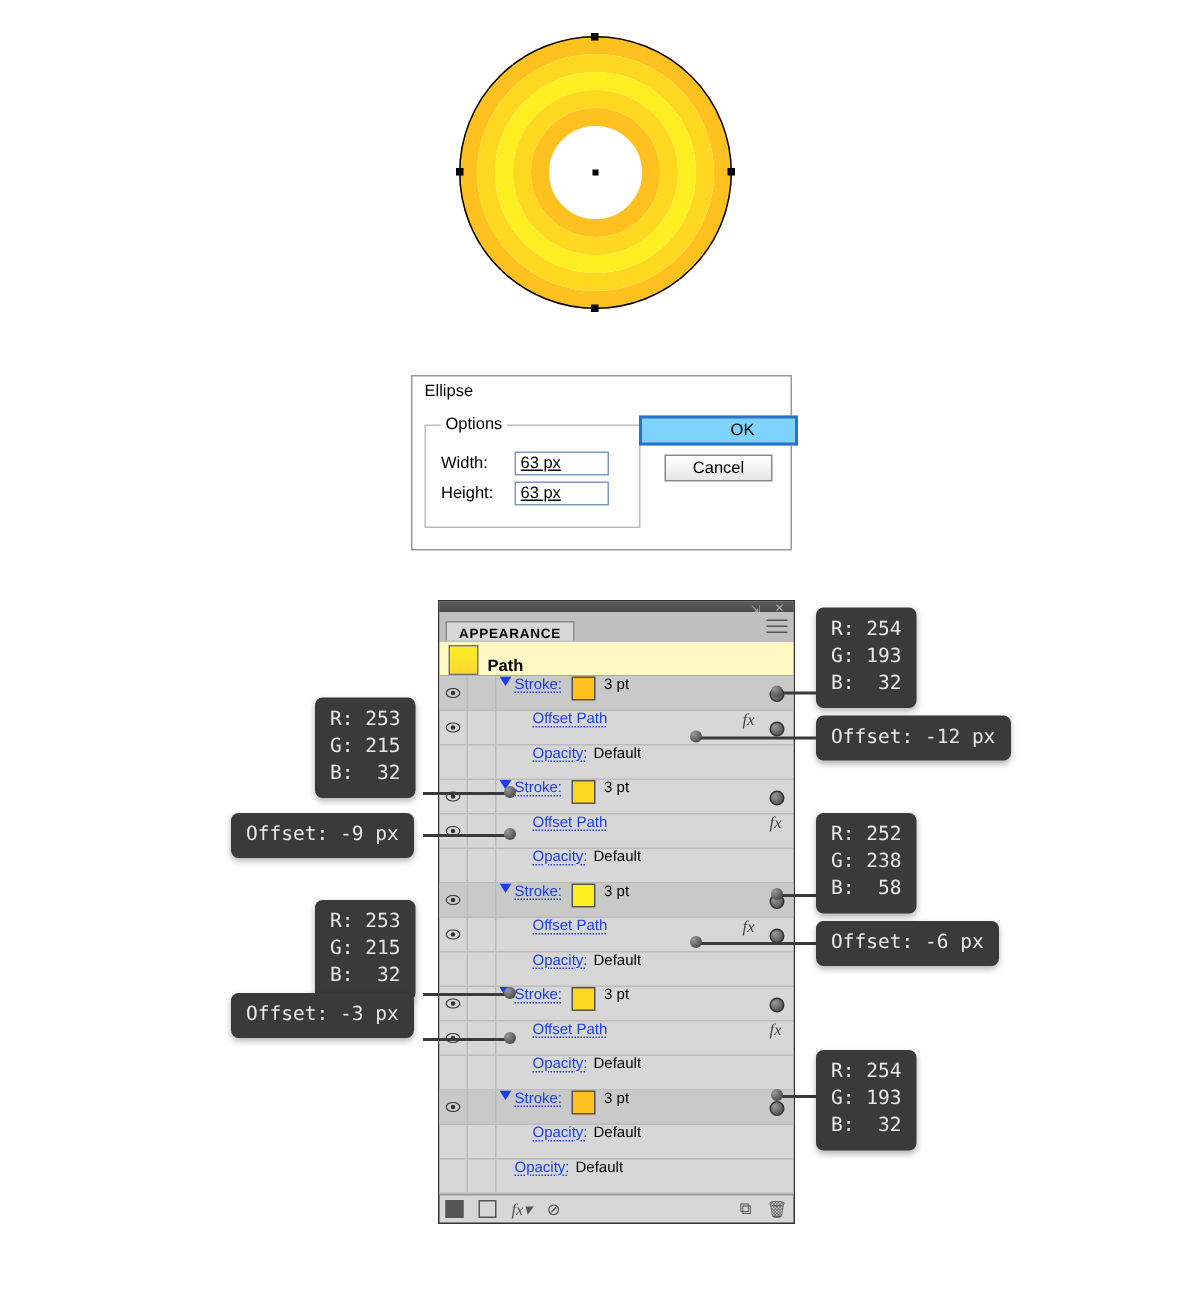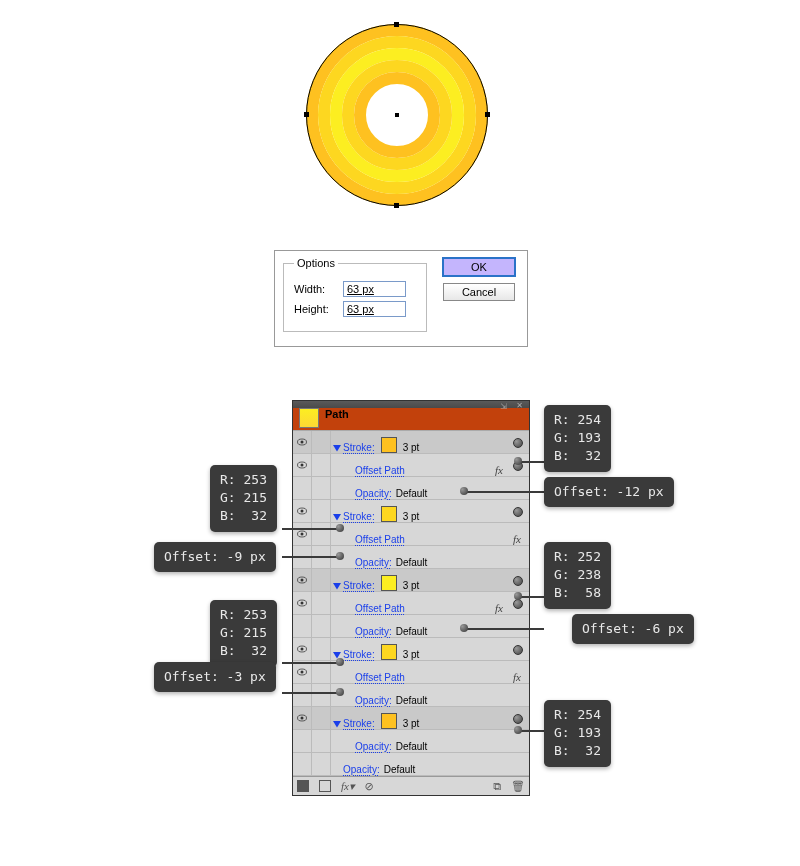--- a/index.html
+++ b/index.html
@@ -91,21 +91,22 @@
     width:70px;
     text-align:center;
     padding:2px 0;
     border:1px solid #888;
     background:linear-gradient(#fff,#e7e7e7);
     font-size:11px;
     cursor:pointer;
   }
   .btn.primary{
     border:2px solid #2a72c8;
-    background:#c4b5fd;
+    background:#7dd3fc;
+    padding-left:32px;
   }
 
   
   .panel{
     position:absolute;
     left:292px; top:400px;
     width:236px;
     border:1px solid #333;
     background:#d7d7d7;
   }
@@ -141,38 +142,38 @@
   }
   .menu-icon{
     position:absolute; right:4px; top:3px;
     width:14px;height:12px;
     display:flex;flex-direction:column;justify-content:space-around;
     cursor:pointer;
   }
   .menu-icon span{height:1px;background:#555;display:block;}
   .path-row{
     display:flex;
-    align-items:flex-start;
+    align-items:flex-end;
     height:22px;
-    background:#c2410c;
+    background:#fef9c3;
     border-bottom:1px solid #aaa;
     padding-left:6px;
     gap:6px;
     font-weight:bold;
   }
   .path-thumb{
     width:18px;height:18px;
     border:1px solid #777;
     background:linear-gradient(#fcee21,#fdd835);
   }
 
   .rows{background:#d7d7d7;}
   .row{
     display:flex;
-    align-items:flex-end;
+    align-items:flex-start;
     height:22px;
     border-bottom:1px solid #bbb;
     font-size:10px;
     position:relative;
   }
   .row.sel-bg{background:#c9c9c9;}
   .vis{
     width:18px; display:flex; justify-content:center; align-items:center;
     border-right:1px solid #bbb; height:100%;
   }
@@ -270,20 +271,21 @@
   <span class="ring" style="left:57px;top:57px;width:86px;height:86px;border:12px solid #fec120"></span>
   <span class="sel"></span>
   <span class="handle" style="left:97px;top:7px"></span>
   <span class="handle" style="left:97px;top:188px"></span>
   <span class="handle" style="left:7px;top:97px"></span>
   <span class="handle" style="left:188px;top:97px"></span>
   <span class="center-dot"></span>
 </div>
 
 <div class="dialog">
+  <div class="dialog-title">Ellipse</div>
   <div class="dialog-body">
     <fieldset class="opts">
       <legend>Options</legend>
       <div class="field-row">
         <label>Width:</label>
         <input value="63 px" style="">
       </div>
       <div class="field-row">
         <label>Height:</label>
         <input value="63 px" style="">
@@ -294,20 +296,28 @@
       <div class="btn">Cancel</div>
     </div>
   </div>
 </div>
 
 <div class="panel">
   <div class="panel-top">
     <span class="pin">⇲</span>
     <span class="x">✕</span>
   </div>
+  <div class="tabbar">
+    <div class="tab">APPEARANCE</div>
+    <div class="menu-icon">
+        <span></span>
+        <span></span>
+        <span></span>
+      </div>
+  </div>
   <div class="path-row">
     <span class="path-thumb"></span>
     <span>Path</span>
   </div>
 
   <div class="rows">
 
     <div class="row sel-bg">
       <span class="vis">
           <svg viewBox="0 0 16 16">
@@ -526,21 +536,21 @@
 <div class="callout" style="left:154px;top:542px">Offset: -9 px</div>
 <div class="lead" style="left:282px;top:556px;width:56px"></div>
 <div class="lead-dot" style="left:336px;top:552px"></div>
 
 <div class="callout" style="left:544px;top:542px">R: 252
 G: 238
 B:  58</div>
 <div class="lead" style="left:520px;top:596px;width:24px"></div>
 <div class="lead-dot" style="left:514px;top:592px"></div>
 
-<div class="callout" style="left:572px;top:614px">Offset: -6 px</div>
+<div class="callout" style="left:544px;top:614px">Offset: -6 px</div>
 <div class="lead" style="left:466px;top:628px;width:78px"></div>
 <div class="lead-dot" style="left:460px;top:624px"></div>
 
 <div class="callout" style="left:210px;top:600px">R: 253
 G: 215
 B:  32</div>
 <div class="lead" style="left:282px;top:662px;width:56px"></div>
 <div class="lead-dot" style="left:336px;top:658px"></div>
 
 <div class="callout" style="left:154px;top:662px">Offset: -3 px</div>

